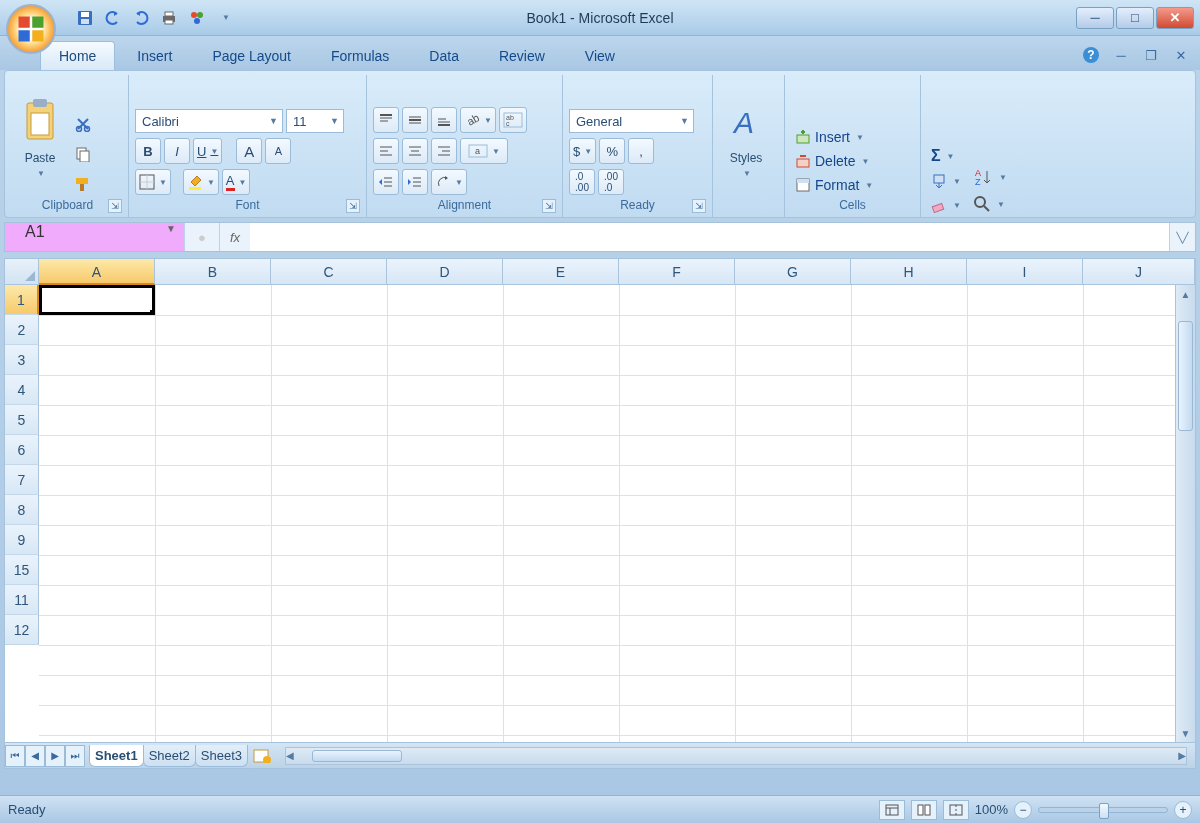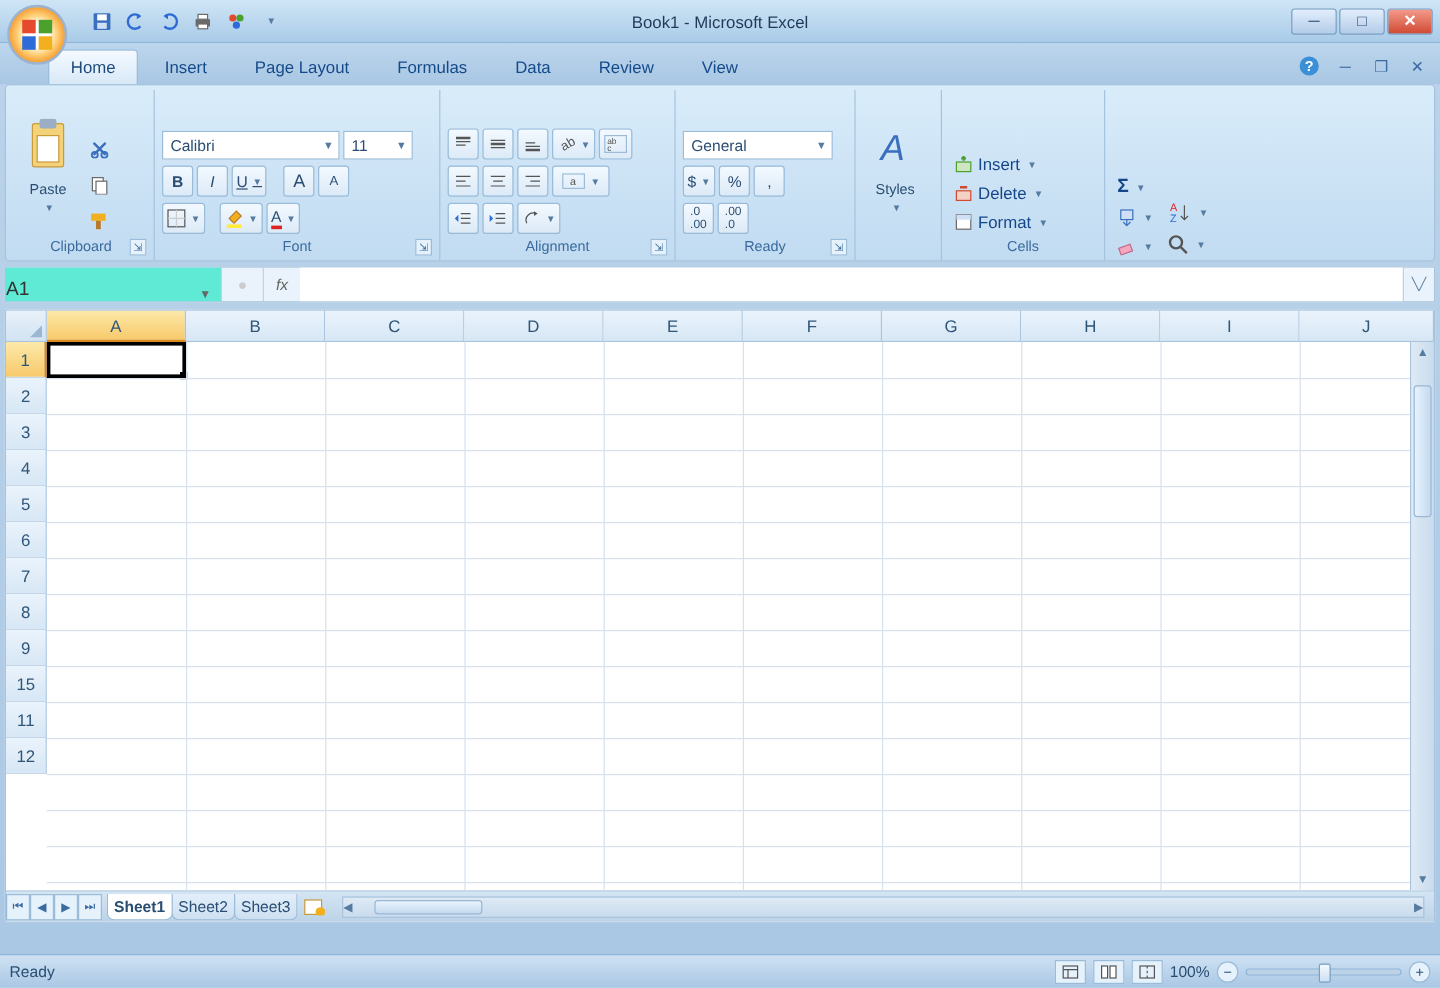--- a/index.html
+++ b/index.html
@@ -45,21 +45,21 @@
 .rbtn { min-width:26px; height:26px; border:1px solid transparent; display:flex; align-items:center; justify-content:center; font-size:13px; color:#2a4e73; border-radius:3px; padding:0 3px; gap:2px; }
 .rbtn.brd { border:1px solid #9abcd9; background: linear-gradient(#f3f9ff,#dceaf7); }
 .dd-tiny { font-size:8px; color:#567ba0; margin-left:2px; }
 
 .cells-col { display:flex; flex-direction:column; gap:4px; justify-content:center; }
 .cells-btn { display:flex; align-items:center; gap:4px; padding:2px 4px; color:#15468a; font-size:14px; }
 .cells-btn .dd-tiny { margin-left:2px; }
 
 
 .formulabar { height:30px; background:#eaf3fb; border:1px solid #a6c3de; margin:4px; display:flex; align-items:center; }
-.namebox { width:180px; height:100%; background:#5eead4; border-right:1px solid #bcd3e7; display:flex; align-items:flex-end; font-size:16px; color:#333; }
+.namebox { width:180px; height:100%; background:#f0abfc; border-right:1px solid #bcd3e7; display:flex; align-items:flex-start; padding-left:20px; font-size:16px; color:#333; }
 .namebox .dd { margin-left:auto; margin-right:8px; color:#666; font-size:10px; }
 .fb-btns { display:flex; gap:8px; padding:0 8px; border-right:1px solid #bcd3e7; height:100%; align-items:center; }
 .fx-label { font-style:italic; color:#666; padding:0 10px; }
 .formula-input { flex:1; height:100%; background:#fff; border:none; }
 .fb-expand { width:26px; height:100%; border-left:1px solid #bcd3e7; display:flex; align-items:center; justify-content:center; color:#567ba0; font-size:10px; }
 
 
 .gridwrap { position:absolute; top:258px; left:4px; right:4px; bottom:54px; background:#fff; border:1px solid #a6c3de; display:flex; flex-direction:column; }
 .colhdr-row { display:flex; height:26px; }
 .selall { width:34px; background:linear-gradient(#e8f1fa,#d2e3f2); border-right:1px solid #a9c4dc; border-bottom:1px solid #a9c4dc; position:relative; }

